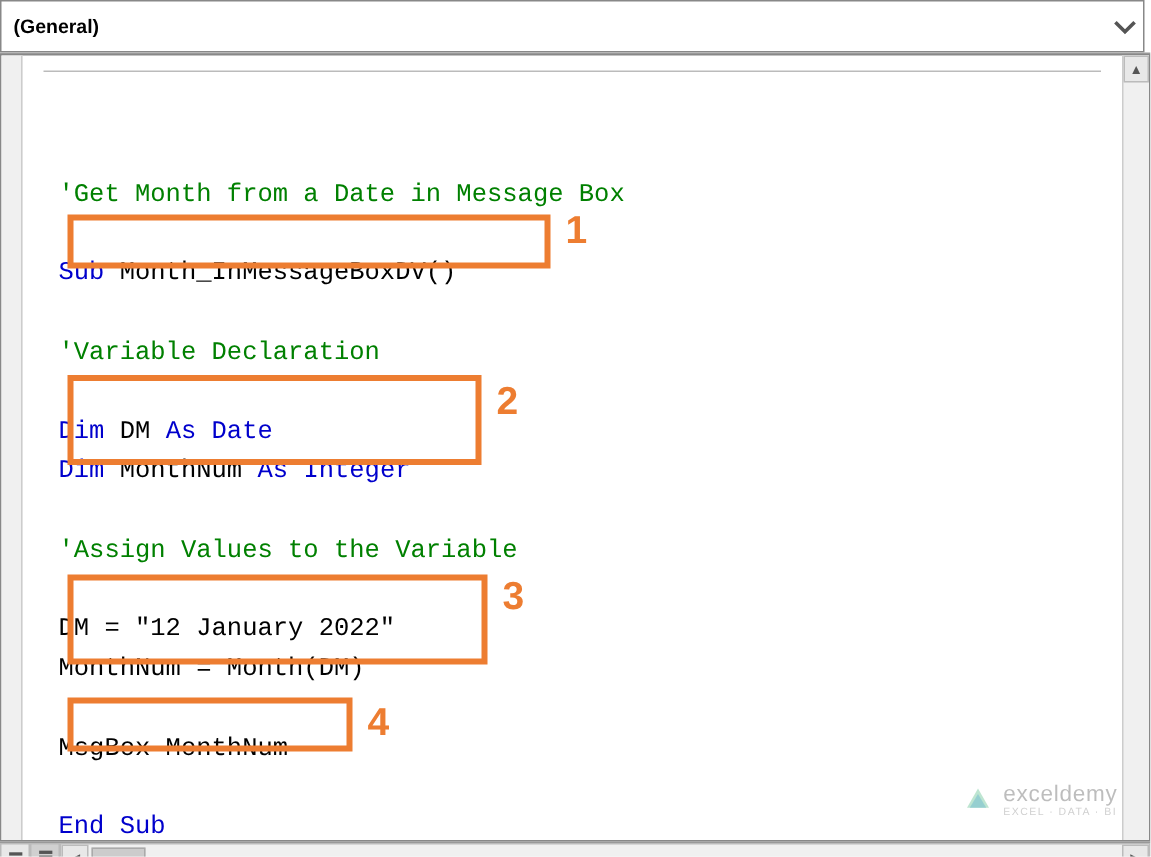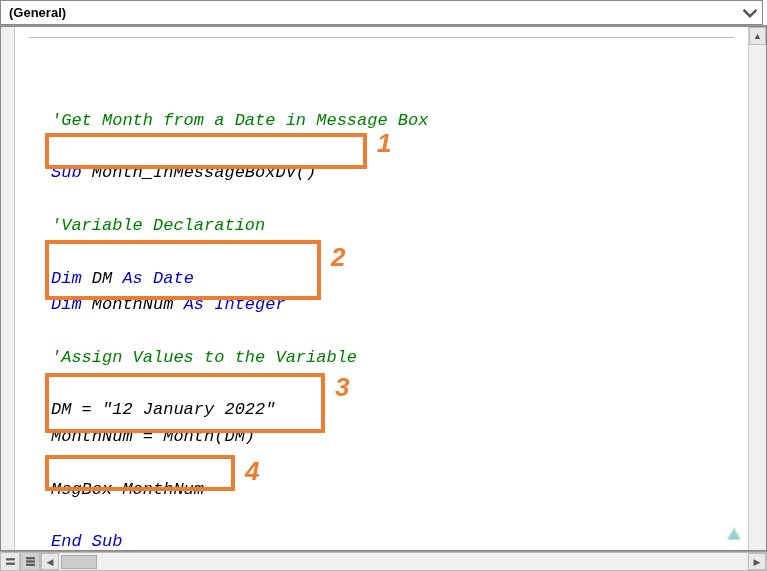--- a/index.html
+++ b/index.html
@@ -6,21 +6,21 @@
     body {
       font-family: Arial, sans-serif;
       background: #fff;
       width: 767px;
       height: 571px;
       position: relative;
       overflow: hidden;
     }
     .top-bar {
       display: flex;
-      height: 26px;
+      height: 36px;
       border-bottom: 1px solid #999;
     }
     .dropdown {
       flex: 1;
       display: flex;
       align-items: center;
       justify-content: space-between;
       background: #fff;
       border: 1px solid #888;
       padding: 2px 4px 2px 8px;
@@ -42,28 +42,27 @@
       border: 1px solid #888;
       position: relative;
     }
     .margin-bar {
       width: 14px;
       background: #f0f0f0;
       border-right: 1px solid #ccc;
     }
     .code-area {
       flex: 1;
-      padding: 28px 10px 10px 36px;
+      padding: 28px 10px 10px 24px;
       font-family: "Courier New", monospace;
       font-size: 17px;
       line-height: 1.55;
       position: relative;
       white-space: pre;
       overflow: hidden;
-      font-style: italic;
     }
     .separator {
       position: absolute;
       left: 14px;
       right: 14px;
       top: 10px;
       border-top: 1px solid #bbb;
     }
     .kw { color: #0000cc; }
     .comment { color: #008000; }
@@ -228,13 +227,17 @@
     <div class="hscroll-thumb"></div>
     <div class="hscroll-btn" style="margin-left:auto;">▶</div>
   </div>
 </div>
 
 <div class="watermark">
   <svg class="wm-icon" viewBox="0 0 24 24">
     <path d="M4 18 L12 4 L20 18 Z" fill="#5b8" opacity="0.7"></path>
     <path d="M6 18 L12 8 L18 18 Z" fill="#29a" opacity="0.7"></path>
   </svg>
+  <div>
+    <div class="wm-text">exceldemy</div>
+    <div class="wm-sub">EXCEL · DATA · BI</div>
+  </div>
 </div>
 
 </body></html>

